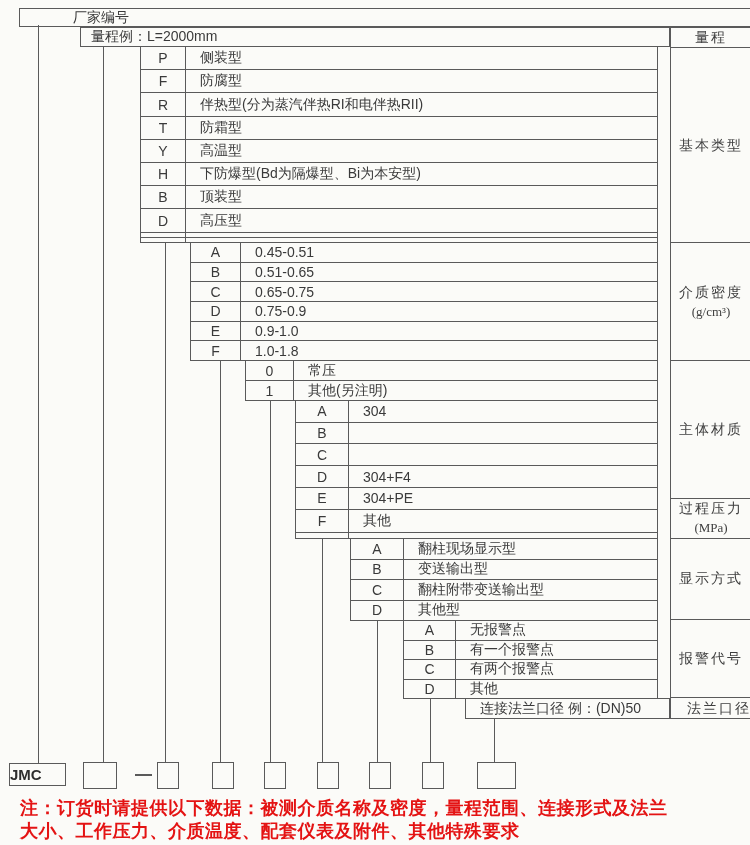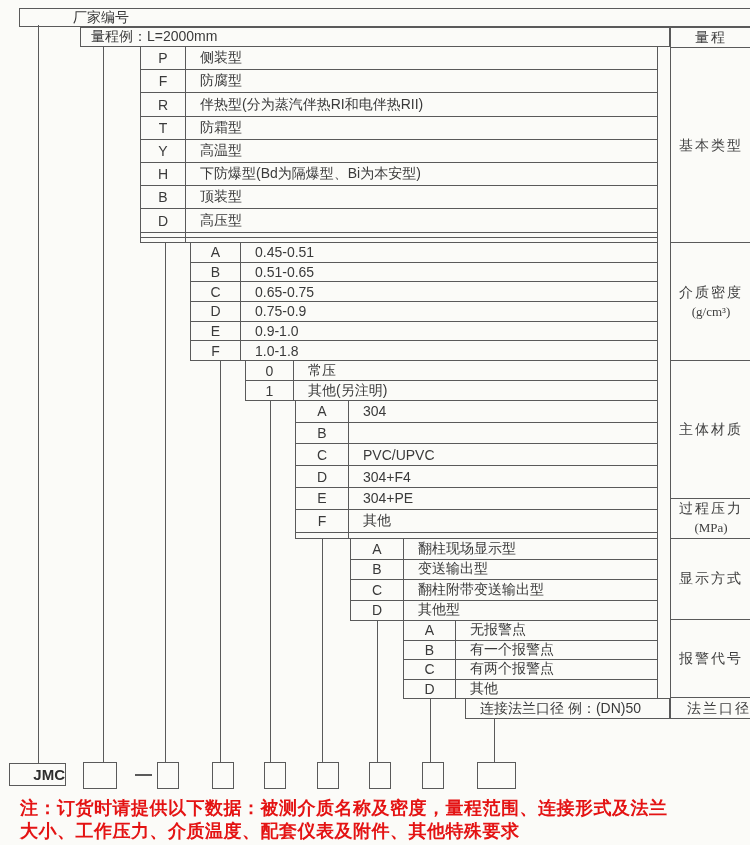--- a/index.html
+++ b/index.html
@@ -92,21 +92,21 @@
   
   .vline{width:1px;}
 
   
   .cbox{
     position:absolute;box-sizing:border-box;
     border:1px solid #5a5a5a;background:transparent;
   }
   .jmc{
     left:9px;top:763px;width:57px;height:23px;
-    display:flex;align-items:center;justify-content:flex-end;
+    display:flex;align-items:center;justify-content:flex-start;
     font-size:15px;font-weight:bold;color:#2e2e2e;
   }
   .dash-sep{left:123px;top:774px;width:17px;height:2px;background:#5a5a5a;}
 
   
   .note{
     left:8px;top:797px;width:738px;
     color:#e41313;font-size:18px;font-weight:bold;
     line-height:23px;letter-spacing:0.5px;
   }
@@ -206,21 +206,20 @@
 <div class="tbl t-material">
   <div class="trow">
       <span class="tcode">A</span>
       <span class="tdesc">304</span>
     </div>
   <div class="trow">
       <span class="tcode">B</span>
     </div>
   <div class="trow">
       <span class="tcode">C</span>
-      <span class="tdesc">PVC/UPVC</span>
     </div>
   <div class="trow">
       <span class="tcode">D</span>
       <span class="tdesc">304+F4</span>
     </div>
   <div class="trow">
       <span class="tcode">E</span>
       <span class="tdesc">304+PE</span>
     </div>
   <div class="trow">

